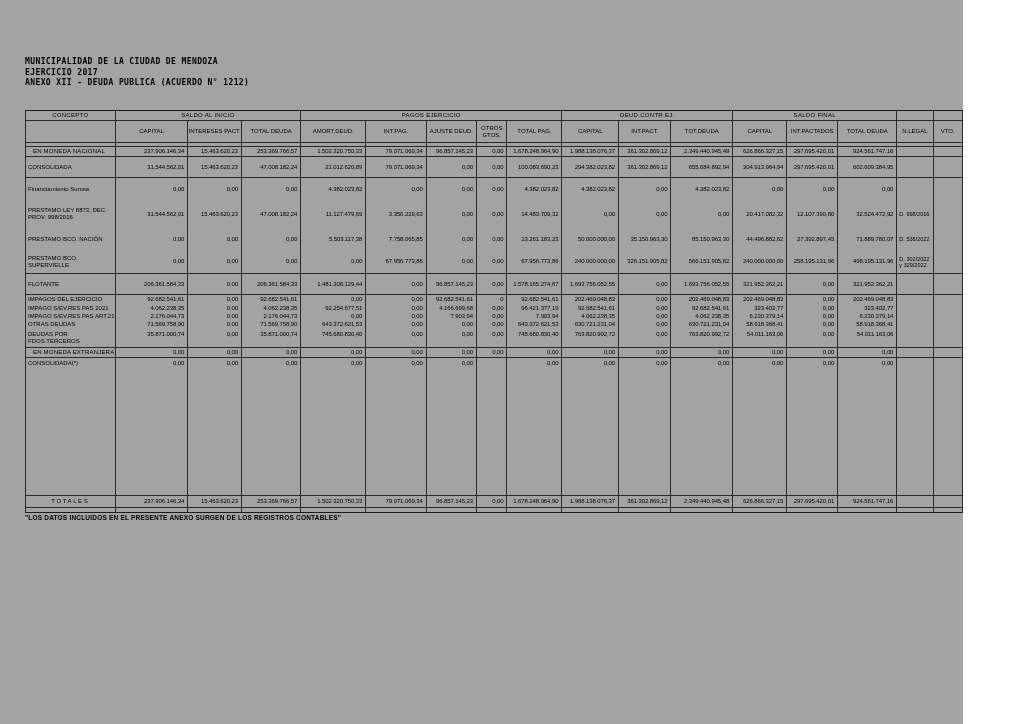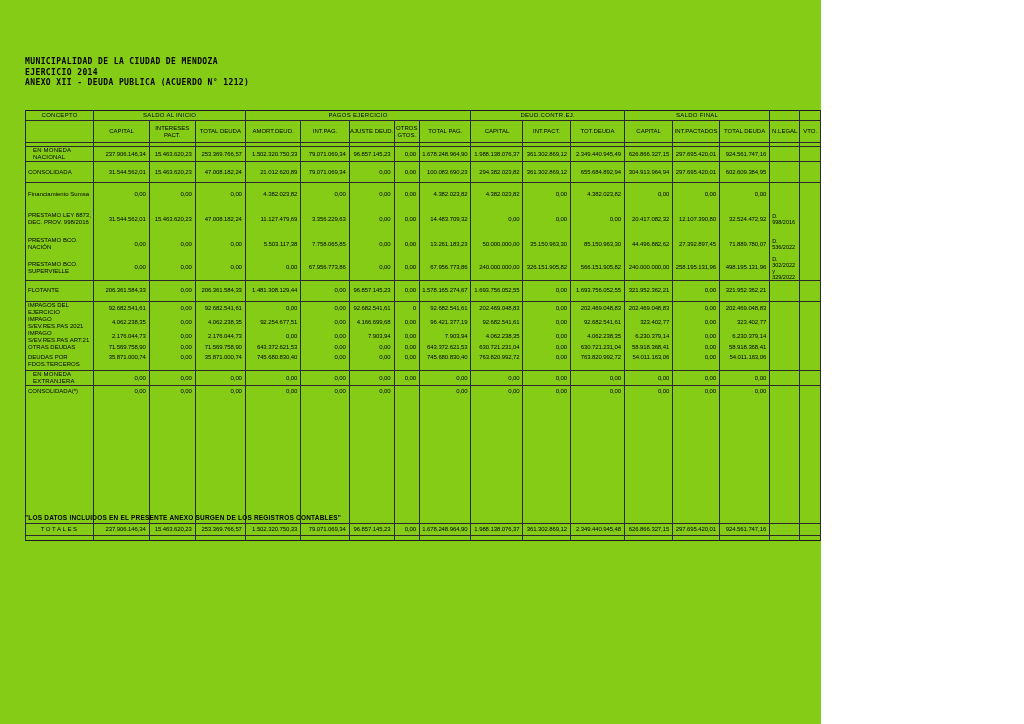--- a/index.html
+++ b/index.html
@@ -1,16 +1,16 @@
 <!DOCTYPE html>
 <html><head>
 <meta charset="utf-8">
 <style>
   html,body{margin:0;padding:0;background:#fff;}
-  .page{position:relative;width:821px;height:724px;background:#84cc16;color:#000;
+  .page{position:relative;width:963px;height:724px;background:#a3a3a3;color:#000;
         font-family:"Liberation Sans",sans-serif;overflow:hidden;}
   .titleblock{position:absolute;left:25px;top:57px;
         font-family:"DejaVu Sans Mono",monospace;font-weight:bold;
         font-size:8px;line-height:10.5px;letter-spacing:0.4px;white-space:nowrap;}
   .tablewrap{position:absolute;left:25px;top:110px;}
   table{border-collapse:collapse;table-layout:fixed;border:1.4px solid #1a1a1a;}
   th,td{border-left:1px solid #2a2a2a;border-right:1px solid #2a2a2a;
         padding:0;overflow:hidden;font-weight:normal;vertical-align:middle;}
   thead tr.groups th{border-bottom:1px solid #2a2a2a;font-size:6px;line-height:7px;
         text-align:center;letter-spacing:0.3px;}
@@ -27,21 +27,21 @@
   .footer{position:absolute;left:25px;top:514px;font-size:6.5px;font-weight:bold;
         letter-spacing:0.2px;}
 </style>
 </head>
 <body>
 
 <div class="page">
 
   <div class="titleblock">
     <div>MUNICIPALIDAD DE LA CIUDAD DE MENDOZA</div>
-    <div>EJERCICIO 2014</div>
+    <div>EJERCICIO 2017</div>
     <div>ANEXO XII - DEUDA PUBLICA (ACUERDO N° 1212)</div>
   </div>
 
   <div class="tablewrap">
     <table id="debt-table">
         <colgroup>
           <col style="width: 96px;">
           <col style="width: 78px;">
           <col style="width: 56px;">
           <col style="width: 62px;">

